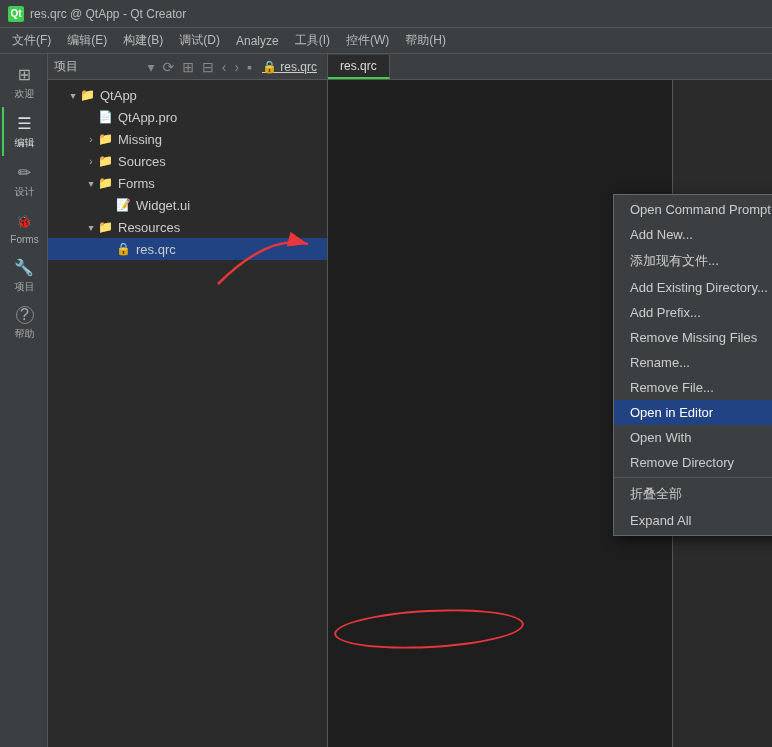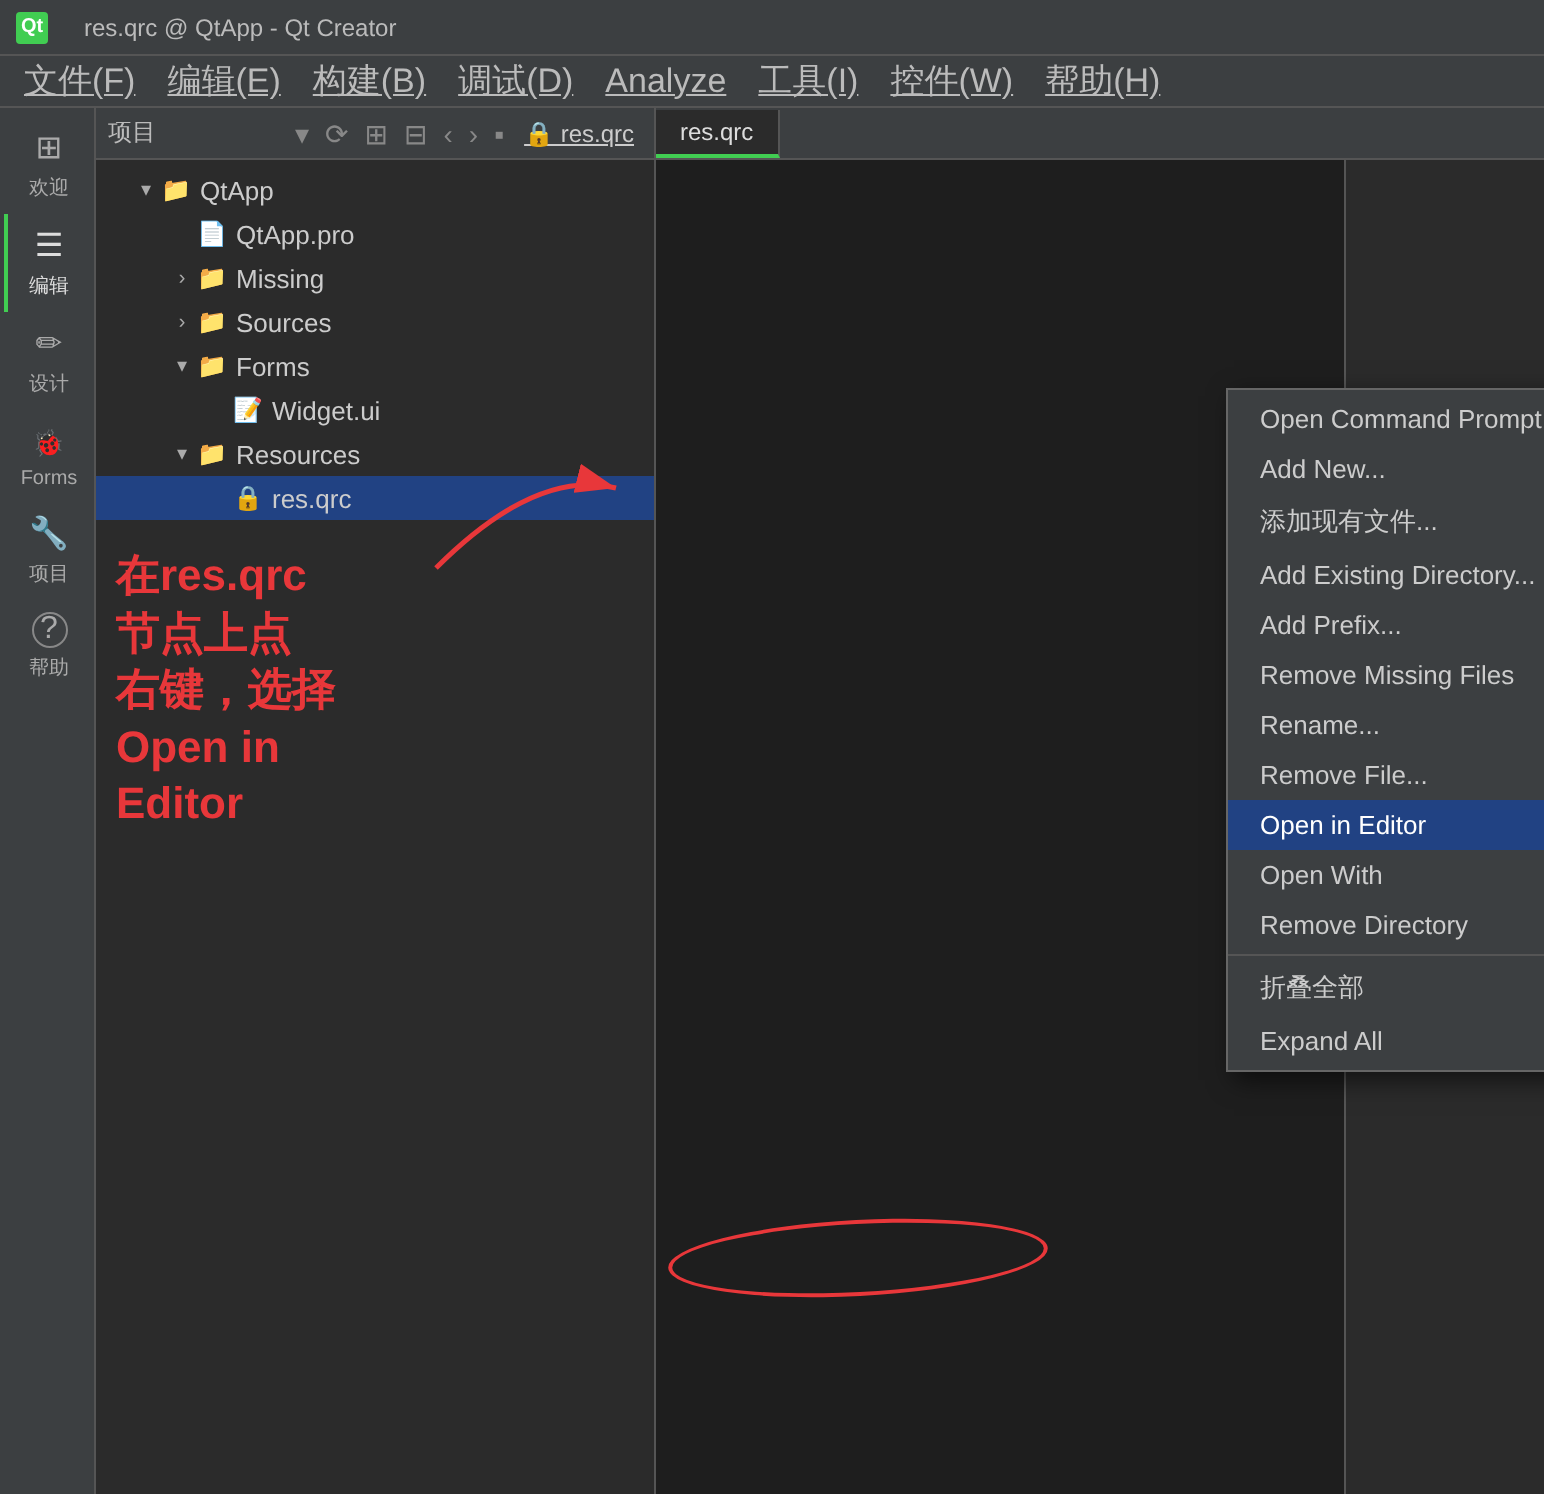--- a/index.html
+++ b/index.html
@@ -12,21 +12,21 @@
       overflow: hidden;
     }
 
     
     .title-bar {
       background: #3c3f41;
       color: #bbbbbb;
       padding: 4px 8px;
       display: flex;
       align-items: center;
-      gap: 18px;
+      gap: 6px;
       height: 28px;
       border-bottom: 1px solid #555;
     }
     .title-bar-icon {
       width: 16px;
       height: 16px;
       background: #41cd52;
       border-radius: 2px;
       display: flex;
       align-items: center;
@@ -47,23 +47,22 @@
       color: #bbbbbb;
       display: flex;
       align-items: center;
       height: 26px;
       border-bottom: 1px solid #555;
       padding: 0 4px;
     }
     .menu-item {
       padding: 4px 8px;
       cursor: pointer;
-      font-size: 17px;
+      font-size: 12px;
       white-space: nowrap;
-      text-decoration: underline;
     }
 
     
     .main-layout {
       display: flex;
       height: calc(747px - 54px);
     }
 
     
     .sidebar-icons {
@@ -417,21 +416,20 @@
           <span>Resources</span>
         </div>
 
         <div class="tree-item indent-3 selected">
           <span class="expand-arrow"></span>
           <span class="item-icon icon-qrc">🔒</span>
           <span>res.qrc</span>
         </div>
       </div>
 
-      <div class="annotation">在res.qrc<br>节点上点<br>右键，选择<br>Open in<br>Editor</div>
 
       <div class="arrow-container">
         <svg width="120" height="80" viewBox="0 0 120 80">
           <defs>
             <marker id="arrowhead" markerWidth="8" markerHeight="6" refX="8" refY="3" orient="auto">
               <polygon points="0 0, 8 3, 0 6" fill="#e8373a"></polygon>
             </marker>
           </defs>
           <path d="M 10 70 Q 60 20 100 30" stroke="#e8373a" stroke-width="2.5" fill="none" marker-end="url(#arrowhead)"></path>
         </svg>

